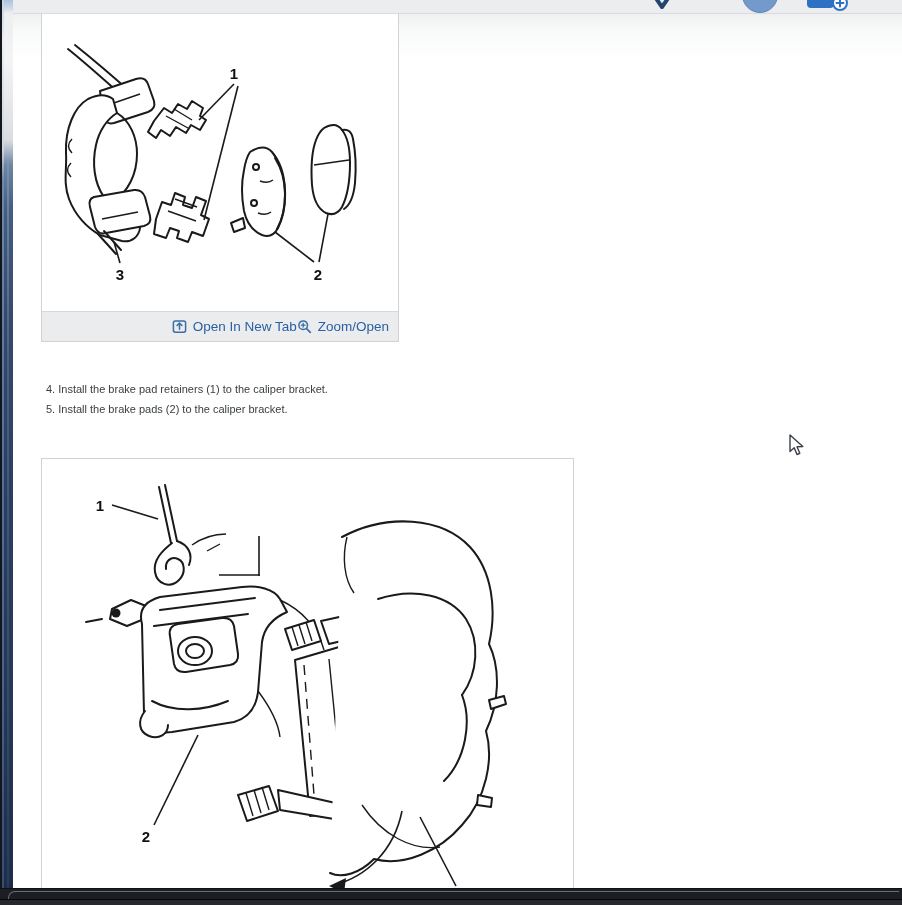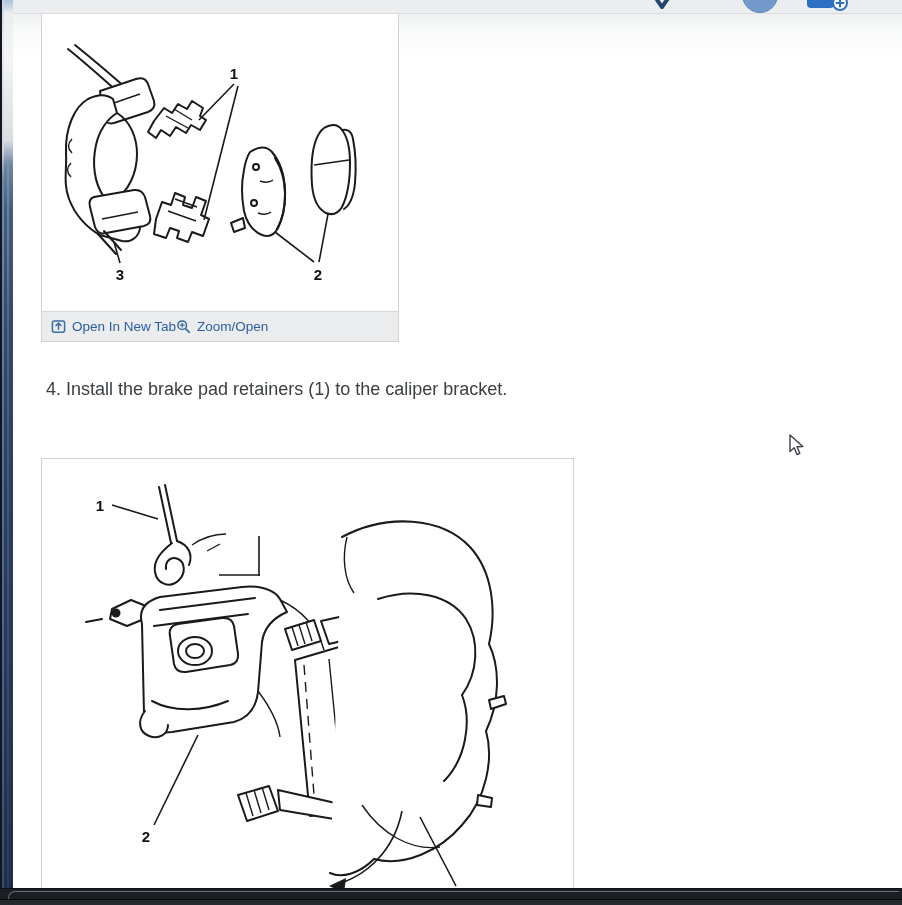--- a/index.html
+++ b/index.html
@@ -31,26 +31,26 @@
     background:linear-gradient(180deg,#eef0f1 0px,#f9fafa 18px,#ffffff 48px);}
 
   .figbox{position:absolute;background:#fff;border:1px solid #d2d2d2;}
   .figbox1{left:28px;top:-7px;width:356px;height:334px;}
   .figbox1 svg.art{position:absolute;left:0;top:6px;}
   .figbox2{left:28px;top:445px;width:531px;height:460px;}
   .figbox2 svg.art{position:absolute;left:0;top:0;}
 
   .fig-footer{position:absolute;left:0;right:0;bottom:0;height:30px;background:#ebeced;
     border-top:1px solid #d8d8d8;display:flex;align-items:center;
-    justify-content:flex-start;padding:0 9px;box-sizing:border-box;}
+    justify-content:flex-end;padding:0 9px;box-sizing:border-box;}
   .figlink{display:flex;align-items:center;gap:6px;color:#2a5fa4;font-size:13.5px;
     text-decoration:none;cursor:pointer;}
   .figlink svg{display:block;}
 
-  .steps{position:absolute;left:33px;top:366px;color:#3c4043;font-size:18px;line-height:20px;}
+  .steps{position:absolute;left:33px;top:366px;color:#3c4043;font-size:11px;line-height:20px;}
 
   svg.art text{font-family:"Liberation Sans",sans-serif;font-size:15px;font-weight:600;fill:#111;}
   svg.art .lead{stroke:#1a1a1a;stroke-width:1.6;fill:none;}
   svg.art .ln{stroke:#1a1a1a;stroke-width:2;fill:none;stroke-linecap:round;stroke-linejoin:round;}
   svg.art .lnf{stroke:#1a1a1a;stroke-width:2;fill:#fff;stroke-linecap:round;stroke-linejoin:round;}
   svg.art .thin{stroke:#1a1a1a;stroke-width:1.4;fill:none;}
 
   
   .bottombar{position:absolute;left:0;right:0;top:888px;height:11px;background:#1b1e23;z-index:6;
     border-top:1px solid #0e1013;}
@@ -148,20 +148,21 @@
             <path d="M10.2,10.2 L14.2,14.2" stroke="#3a6ea5" stroke-width="1.8" stroke-linecap="round"></path>
             <path d="M6.6,4.6 v4 M4.6,6.6 h4" stroke="#3a6ea5" stroke-width="1.4" stroke-linecap="round"></path>
           </svg>
           <span>Zoom/Open</span>
         </a>
       </div>
     </div>
 
     <div class="steps">
       <div>4. Install the brake pad retainers (1) to the caliper bracket.</div>
+      <div>5. Install the brake pads (2) to the caliper bracket.</div>
     </div>
 
     <div class="figbox figbox2">
       <svg class="art" width="529" height="458" viewBox="0 0 529 458">
 
         <path class="ln" d="M117,28 L129,84"></path>
         <path class="ln" d="M123,26 L135,82"></path>
 
         <path class="lnf" d="M130,84 C120,92 111,101 113,113 C115,125 128,130 137,121 C144,114 143,103 136,100 C129,97 123,102 124,110"></path>
         <path class="ln" d="M135,82 C147,86 151,96 147,106"></path>

